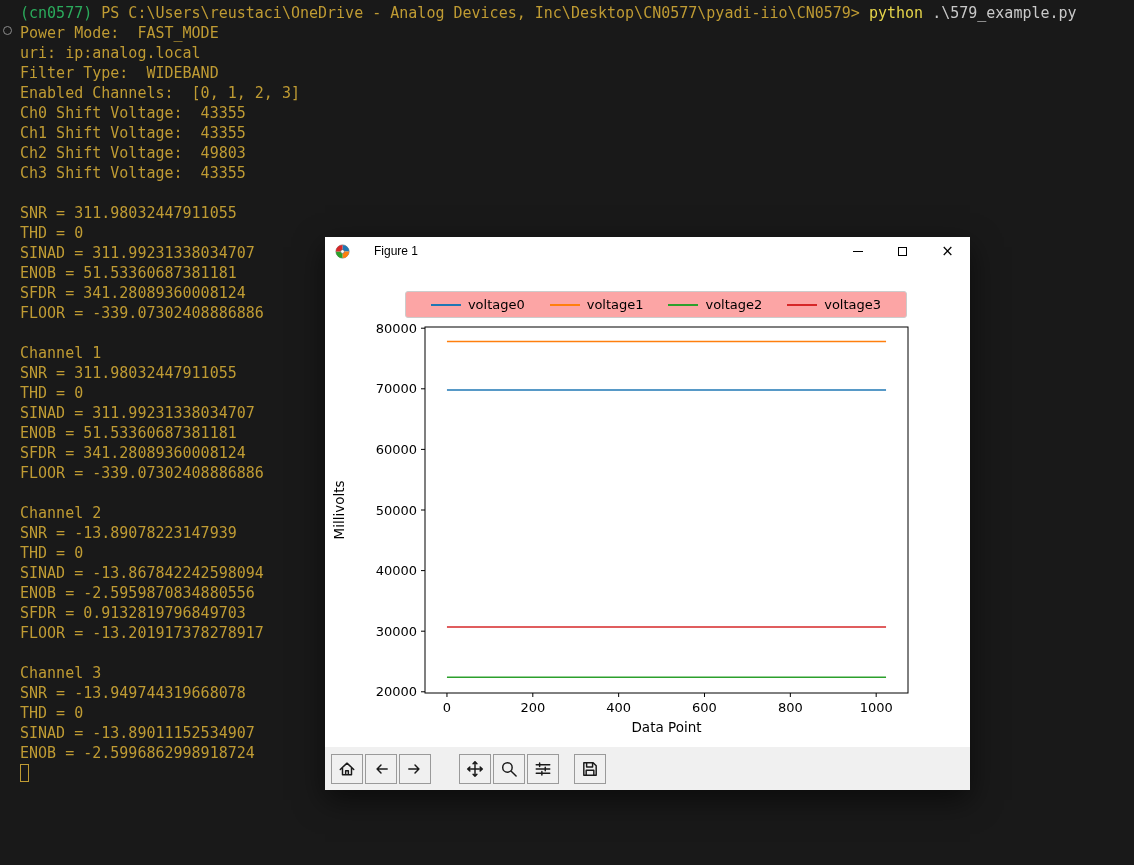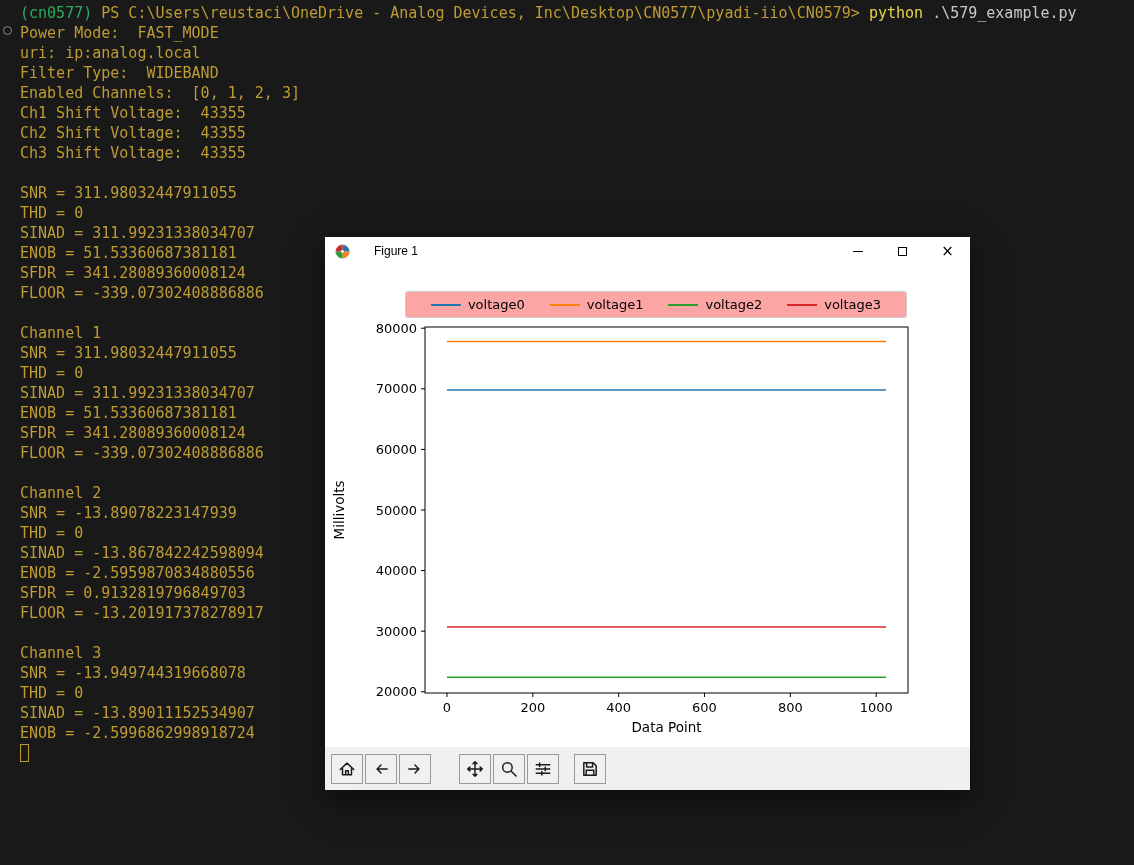--- a/index.html
+++ b/index.html
@@ -72,22 +72,23 @@
 </head>
 <body>
 
 <div class="terminal">
   <div class="prompt-line"><span class="venv">(cn0577)</span> <span>PS C:\Users\reustaci\OneDrive - Analog Devices, Inc\Desktop\CN0577\pyadi-iio\CN0579&gt;</span> <span class="cmd">python</span> <span class="arg">.\579_example.py</span></div>
   <div>
       <div class="tline">Power Mode:  FAST_MODE</div>
       <div class="tline">uri: ip:analog.local</div>
       <div class="tline">Filter Type:  WIDEBAND</div>
       <div class="tline">Enabled Channels:  [0, 1, 2, 3]</div>
+      <div class="tline">Ch0 Shift Voltage:  43355</div>
       <div class="tline">Ch1 Shift Voltage:  43355</div>
-      <div class="tline">Ch2 Shift Voltage:  43355</div>
+      <div class="tline">Ch2 Shift Voltage:  49803</div>
       <div class="tline">Ch3 Shift Voltage:  43355</div>
       <div class="tline"> </div>
       <div class="tline">SNR = 311.98032447911055</div>
       <div class="tline">THD = 0</div>
       <div class="tline">SINAD = 311.99231338034707</div>
       <div class="tline">ENOB = 51.53360687381181</div>
       <div class="tline">SFDR = 341.28089360008124</div>
       <div class="tline">FLOOR = -339.07302408886886</div>
       <div class="tline"> </div>
       <div class="tline">Channel 1</div>

